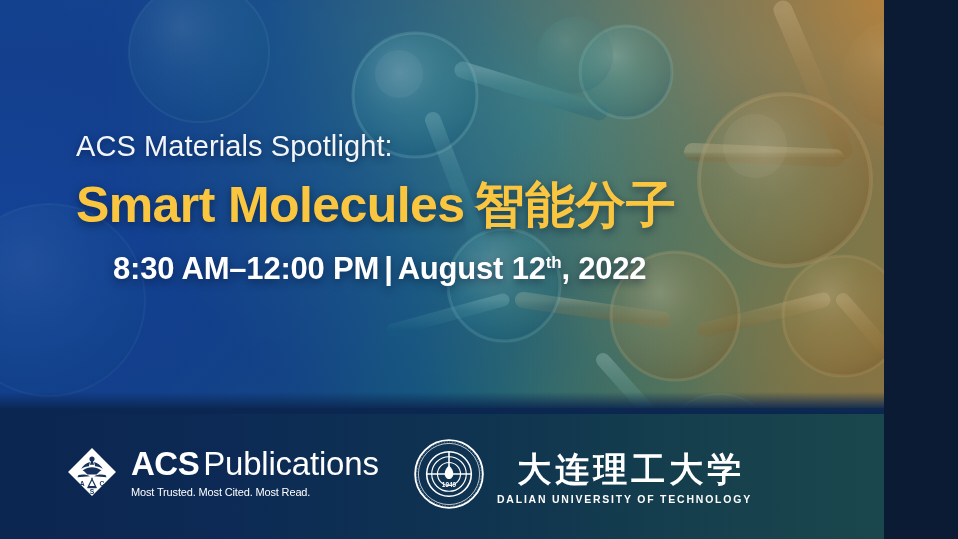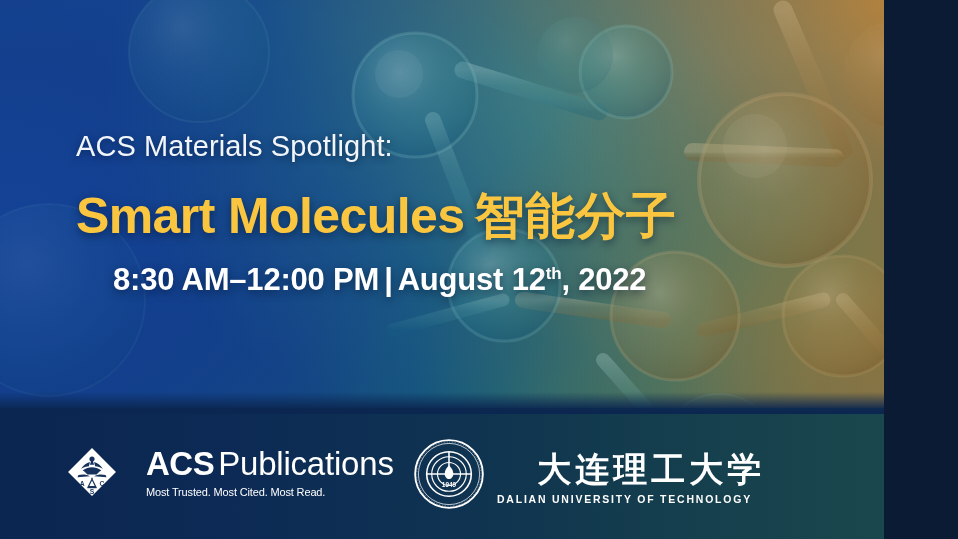--- a/index.html
+++ b/index.html
@@ -79,21 +79,21 @@
   }
   .eyebrow {
     font-size:29px;
     font-weight:300;
     color:#f2f6fb;
     letter-spacing:0.1px;
     text-shadow:0 2px 7px rgba(3,18,45,0.55);
     line-height:1.25;
   }
   .headline {
-    margin-top:24px;
+    margin-top:13px;
     font-size:50px;
     font-weight:bold;
     color:#fbc63f;
     letter-spacing:-0.6px;
     line-height:1.12;
     text-shadow:0 3px 9px rgba(4,20,48,0.55);
     white-space:nowrap;
   }
   .headline .cn {
     letter-spacing:0.5px;
@@ -132,21 +132,21 @@
     position:absolute;
     left:0; right:0; top:-16px; height:22px;
     background:linear-gradient(180deg,
       rgba(11,38,80,0.0) 0%, rgba(11,38,80,0.85) 70%, rgba(11,38,80,1) 100%);
     pointer-events:none;
   }
 
   .logo-acs {
     position:absolute;
     left:66px; top:38px;
-    display:flex; align-items:center; gap:28px;
+    display:flex; align-items:center; gap:13px;
   }
   .acs-diamond { width:52px; height:52px; flex:none; }
   .acs-words { display:flex; flex-direction:column; }
   .acs-wordmark {
     font-size:33px; line-height:1;
     color:#ffffff; white-space:nowrap;
   }
   .acs-wordmark .b { font-weight:bold; letter-spacing:-0.5px; }
   .acs-wordmark .l { font-weight:300; letter-spacing:-0.2px; margin-left:4px; }
   .acs-tagline {
@@ -156,21 +156,21 @@
     white-space:nowrap;
     letter-spacing:-0.15px;
   }
 
   .logo-dut {
     position:absolute;
     left:413px; top:30px;
     display:flex; align-items:center; gap:12px;
   }
   .dut-seal { width:72px; height:72px; flex:none; }
-  .dut-words { display:flex; flex-direction:column; align-items:flex-end;margin-top:8px; }
+  .dut-words { display:flex; flex-direction:column; align-items:center;margin-top:8px; }
   .dut-cn {
     font-size:34px;
     font-weight:bold;
     color:#ffffff;
     letter-spacing:4px;
     line-height:1.08;
     white-space:nowrap;
   }
   .dut-en {
     margin-top:6px;

